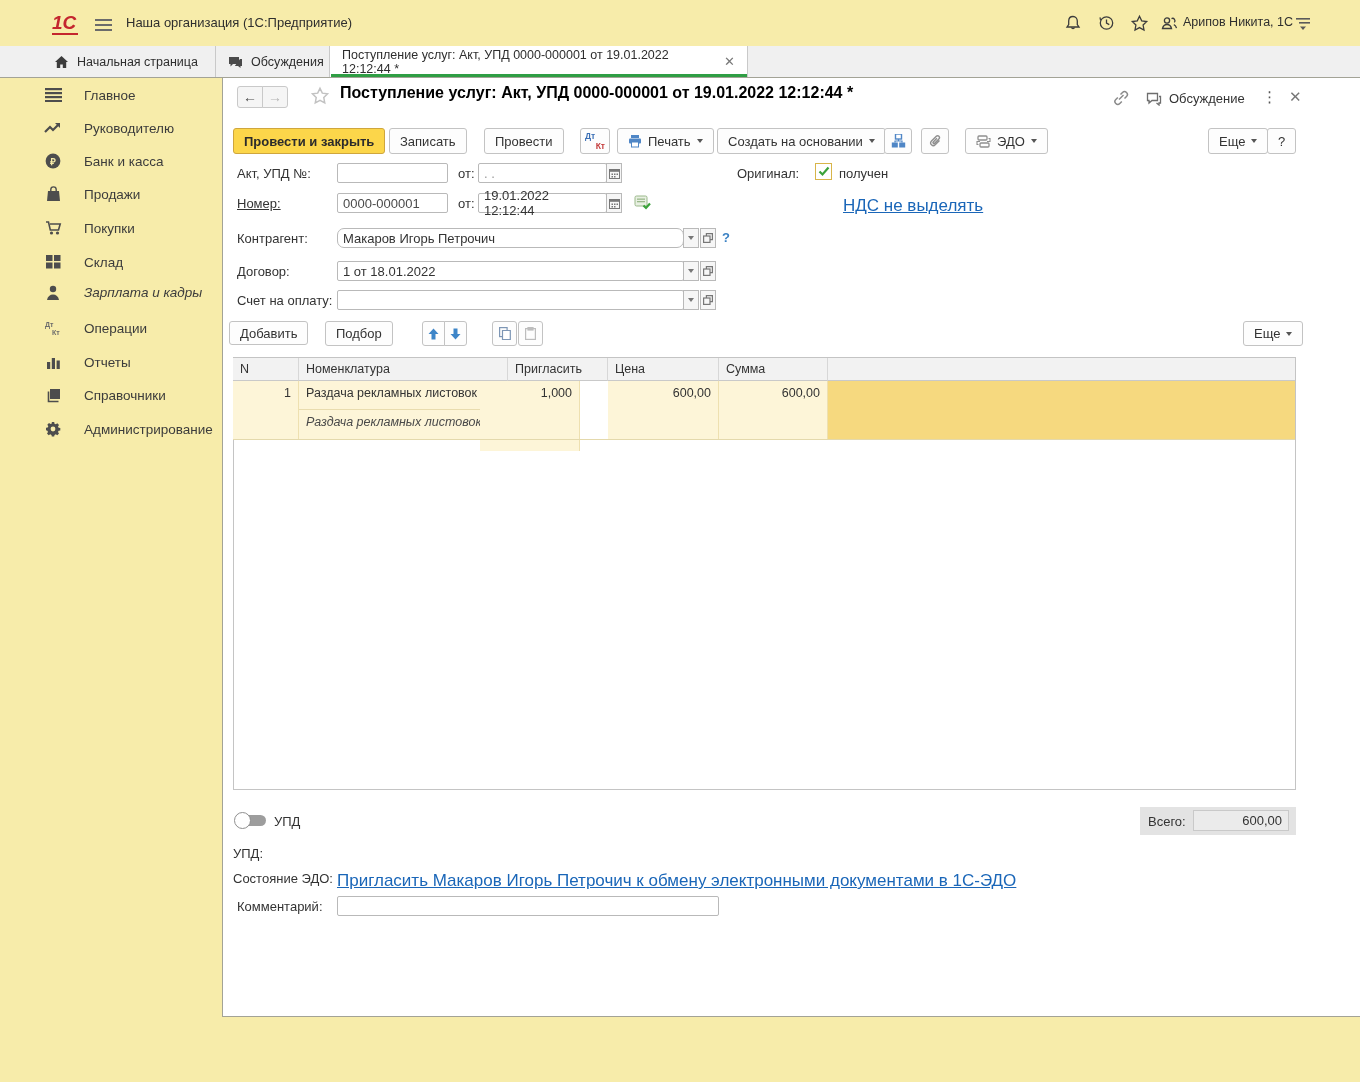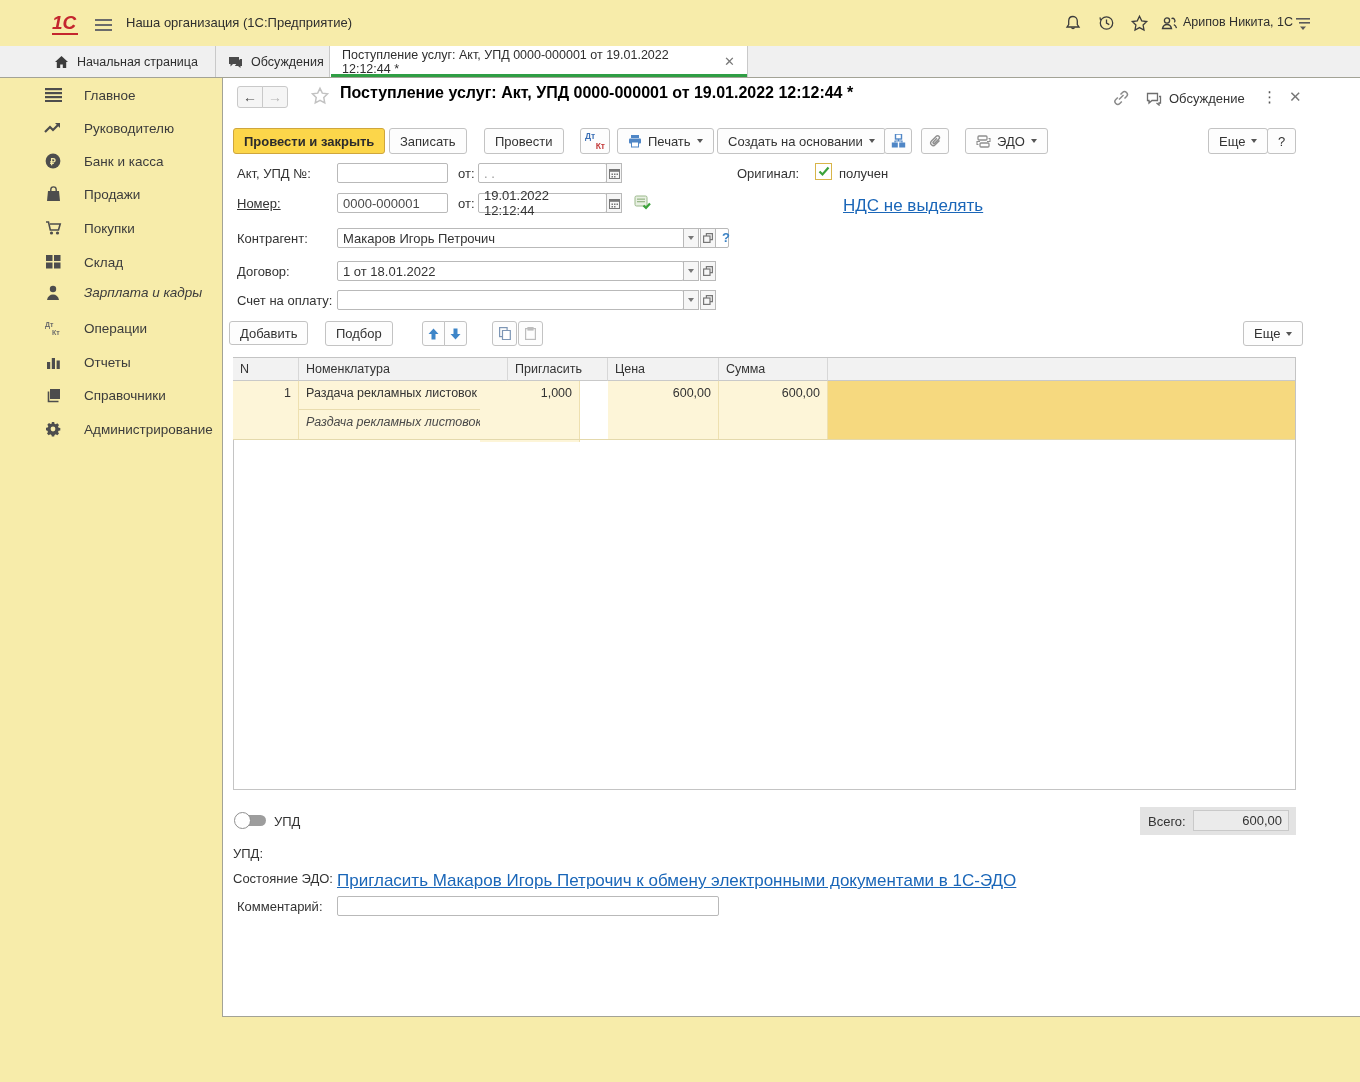--- a/index.html
+++ b/index.html
@@ -390,21 +390,21 @@
   <svg width="17" height="16" viewBox="0 0 17 16">
       <rect x="1" y="2" width="12" height="10" rx="1.5" fill="#e8f0e2" stroke="#9ab88a" stroke-width="1"></rect>
       <rect x="3" y="4.5" width="8" height="1.3" fill="#9ab88a"></rect>
       <rect x="3" y="7" width="8" height="1.3" fill="#9ab88a"></rect>
       <polyline points="9.5,11.5 12,14 16,9.5" fill="none" stroke="#3aa23a" stroke-width="2.2"></polyline>
     </svg>
 </div>
 <div class="abs link" style="left:843px; top:196px;">НДС не выделять</div>
 
 <div class="lbl" style="left:237px; top:231px;">Контрагент:</div>
-<div class="field" style="left:337px; top:228px; width:392px;">Макаров Игорь Петрочич</div>
+<div class="field" style="left:337px; top:228px; width:347px;border-radius:7px;">Макаров Игорь Петрочич</div>
 <div class="sqbtn" style="left:683px; top:228px;">
     <span class="caret" style="border-top-color:#777;"></span>
   </div>
 <div class="sqbtn" style="left:700px; top:228px;">
   <svg width="10" height="10" viewBox="0 0 10 10" fill="none" stroke="#777" stroke-width="1.2">
       <rect x="0.6" y="3" width="6.4" height="6.4"></rect>
       <path d="M3.4 3V.6H9.4V6.6H7"></path>
     </svg>
 </div>
 <div class="abs" style="left:722px; top:230px; color:#3b82c4; font-weight:bold;">?</div>
@@ -468,21 +468,21 @@
 <div class="ghead" style="left:508px; top:358px; width:100px;">Пригласить</div>
 <div class="ghead" style="left:608px; top:358px; width:111px;">Цена</div>
 <div class="ghead" style="left:719px; top:358px; width:109px;">Сумма</div>
 <div class="ghead" style="left:828px; top:358px; width:467px; border-right:none;"></div>
 
 <div class="gcell" style="left:233px; top:381px; width:66px; height:58px;">
   <span class="num">1</span>
 </div>
 <div class="gcell" style="left:299px; top:381px; width:209px; height:29px; border-bottom:1px solid #e9dcae;">Раздача рекламных листовок</div>
 <div class="gcell" style="left:299px; top:410px; width:209px; height:29px; font-style:italic; color:#4a4a4a;">Раздача рекламных листовок</div>
-<div class="gcell" style="left:480px; top:381px; width:100px; height:61px;">
+<div class="gcell" style="left:480px; top:381px; width:100px; height:70px;">
   <span class="num">1,000</span>
 </div>
 <div class="gcell" style="left:608px; top:381px; width:111px; height:58px;">
   <span class="num">600,00</span>
 </div>
 <div class="gcell" style="left:719px; top:381px; width:109px; height:58px;">
   <span class="num">600,00</span>
 </div>
 <div class="gcell" style="left:828px; top:381px; width:467px; height:58px; background:#f6d97f; border-right:none;"></div>
 <div class="abs" style="left:233px; top:439px; width:1062px; height:1px; background:#e4d9ac;"></div>

